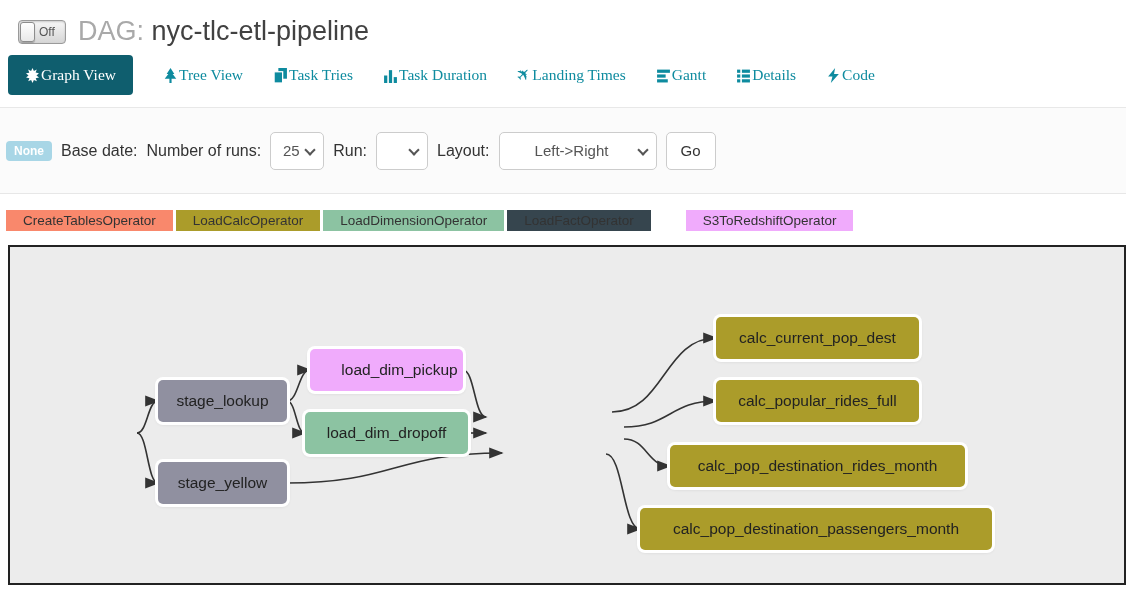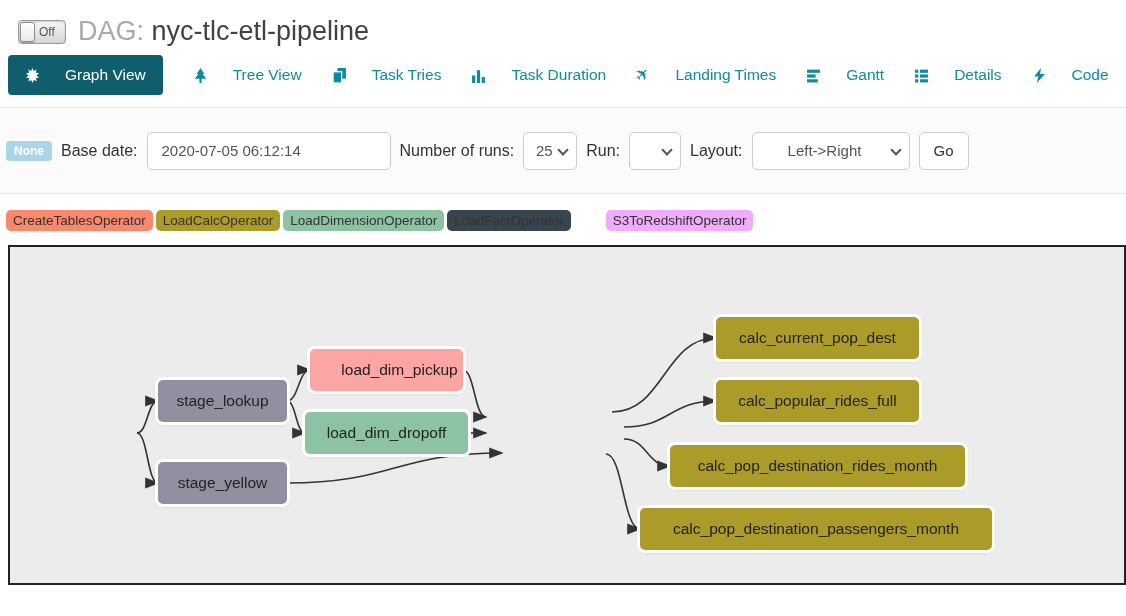--- a/index.html
+++ b/index.html
@@ -14,22 +14,22 @@
     background:linear-gradient(#ffffff,#e9e9e9); border:1px solid #8d8d8d; border-radius:3px;
     box-shadow:0 1px 1px rgba(0,0,0,.25); }
   .toggle .t-label { position:absolute; left:20px; top:4px; font-size:12px; color:#555; }
   .dag-title { font-size:27px; }
   .dag-gray { color:#a9a9a9; }
   .dag-name { color:#414141; }
 
   
   .tabbar-wrap { border-bottom:1px solid #e8e8e8; padding:2px 0 12px 8px; }
   .tabbar { display:flex; align-items:center; gap:30px; }
-  .tab { display:inline-flex; align-items:center; gap:25px; color:#0e8b9f; font-size:15.5px;
-    text-decoration:none; cursor:pointer; padding:11px 0; }
+  .tab { display:inline-flex; align-items:center; gap:1px; color:#0e8b9f; font-size:15.5px;
+    text-decoration:none; cursor:pointer; padding:11px 0;font-family:Liberation Serif, serif; }
   .tab.active { background:#0f5e6e; color:#fff; padding:11px 17px; border-radius:4px; }
   .tab svg { display:block; }
   .plane-glyph { display:inline-block; transform:rotate(-45deg); font-size:17px; line-height:14px; }
 
   
   .filterbar { height:86px; display:flex; align-items:center; gap:9px; padding-left:6px;
     background:#fbfbfb; border-bottom:1px solid #e7e7e7; }
   .sched-badge { background:#a8d6e6; color:#fff; font-weight:bold; font-size:12px;
     padding:3px 8px; border-radius:4px; }
   .f-label { font-size:16px; color:#333; white-space:nowrap; }
@@ -41,21 +41,21 @@
     font-size:15px; color:#555; cursor:pointer; padding:0 22px 0 10px; }
   .select .chev { position:absolute; right:9px; top:13px; width:8px; height:8px;
     border-right:2px solid #555; border-bottom:2px solid #555; transform:rotate(45deg); }
   .sel-runs { width:54px; } .sel-run { width:52px; } .sel-layout { width:158px; }
   .go-btn { height:38px; padding:0 14px; border:1px solid #ccc; border-radius:5px;
     background:#fff; font-size:15px; color:#333; cursor:pointer;
     font-family:"Liberation Sans","DejaVu Sans",sans-serif; }
 
   
   .legend { display:flex; gap:3px; padding:16px 0 14px 6px; }
-  .legend-badge { font-size:13.5px; color:#333; padding:3px 7px; border-radius:5px; white-space:nowrap; }
+  .legend-badge { font-size:13.5px; color:#333; padding:3px 17px; border-radius:0; white-space:nowrap; }
 
   
   .graph { position:relative; margin-left:8px; height:340px; border:2px solid #222;
     background:#ececec; overflow:hidden; }
   .graph svg.edges { position:absolute; left:0; top:0; }
   .node { position:absolute; display:flex; align-items:center; justify-content:center;
     font-size:15.5px; color:#222; border-radius:5px; cursor:pointer; white-space:nowrap;
     box-shadow:0 0 0 3px #fff, 0 1px 4px rgba(0,0,0,.3); }
 </style>
 </head>
@@ -143,21 +143,20 @@
           </svg>
         </span>
       <span>Code</span>
     </a>
   </div>
 </div>
 
 <div class="filterbar">
   <span class="sched-badge">None</span>
   <span class="f-label">Base date:</span>
-  <input class="text-input" type="text" value="2020-07-05 06:12:14" style="">
   <span class="f-label">Number of runs:</span>
   <div class="select sel-runs">
     <span>25</span>
     <span class="chev"></span>
   </div>
   <span class="f-label">Run:</span>
   <div class="select sel-run">
     <span></span>
     <span class="chev"></span>
   </div>
@@ -191,19 +190,19 @@
       <path d="M453,123 C464.5,123 464.5,170 476,170" fill="none" stroke="#333333" stroke-width="1.6" marker-end="url(#arrow)"></path>
       <path d="M458,186 C467,186 467,186 476,186" fill="none" stroke="#333333" stroke-width="1.6" marker-end="url(#arrow)"></path>
       <path d="M277,236 C384.5,236 384.5,206 492,206" fill="none" stroke="#333333" stroke-width="1.6" marker-end="url(#arrow)"></path>
       <path d="M602,165 C654,165 654,91 706,91" fill="none" stroke="#333333" stroke-width="1.6" marker-end="url(#arrow)"></path>
       <path d="M614,180 C660,180 660,154 706,154" fill="none" stroke="#333333" stroke-width="1.6" marker-end="url(#arrow)"></path>
       <path d="M614,192 C637,192 637,219 660,219" fill="none" stroke="#333333" stroke-width="1.6" marker-end="url(#arrow)"></path>
       <path d="M596,207 C613,207 613,282 630,282" fill="none" stroke="#333333" stroke-width="1.6" marker-end="url(#arrow)"></path>
     </svg>
     <div class="node" style="left: 148px; top: 133px; width: 129px; height: 42px; background: rgb(144, 144, 160);">stage_lookup</div>
     <div class="node" style="left: 148px; top: 215px; width: 129px; height: 42px; background: rgb(144, 144, 160);">stage_yellow</div>
-    <div class="node" style="left: 300px; top: 102px; width: 153px; height: 42px; background: #fca5a5; padding-left: 26px;">load_dim_pickup</div>
+    <div class="node" style="left: 300px; top: 102px; width: 153px; height: 42px; background: #f0abfc; padding-left: 26px;">load_dim_pickup</div>
     <div class="node" style="left: 295px; top: 165px; width: 163px; height: 42px; background: rgb(140, 195, 162);">load_dim_dropoff</div>
     <div class="node" style="left: 706px; top: 70px; width: 203px; height: 42px; background: rgb(171, 156, 42);">calc_current_pop_dest</div>
     <div class="node" style="left: 706px; top: 133px; width: 203px; height: 42px; background: rgb(171, 156, 42);">calc_popular_rides_full</div>
     <div class="node" style="left: 660px; top: 198px; width: 295px; height: 42px; background: rgb(171, 156, 42);">calc_pop_destination_rides_month</div>
     <div class="node" style="left: 630px; top: 261px; width: 352px; height: 42px; background: rgb(171, 156, 42);">calc_pop_destination_passengers_month</div>
   </div>
 
 </body></html>

